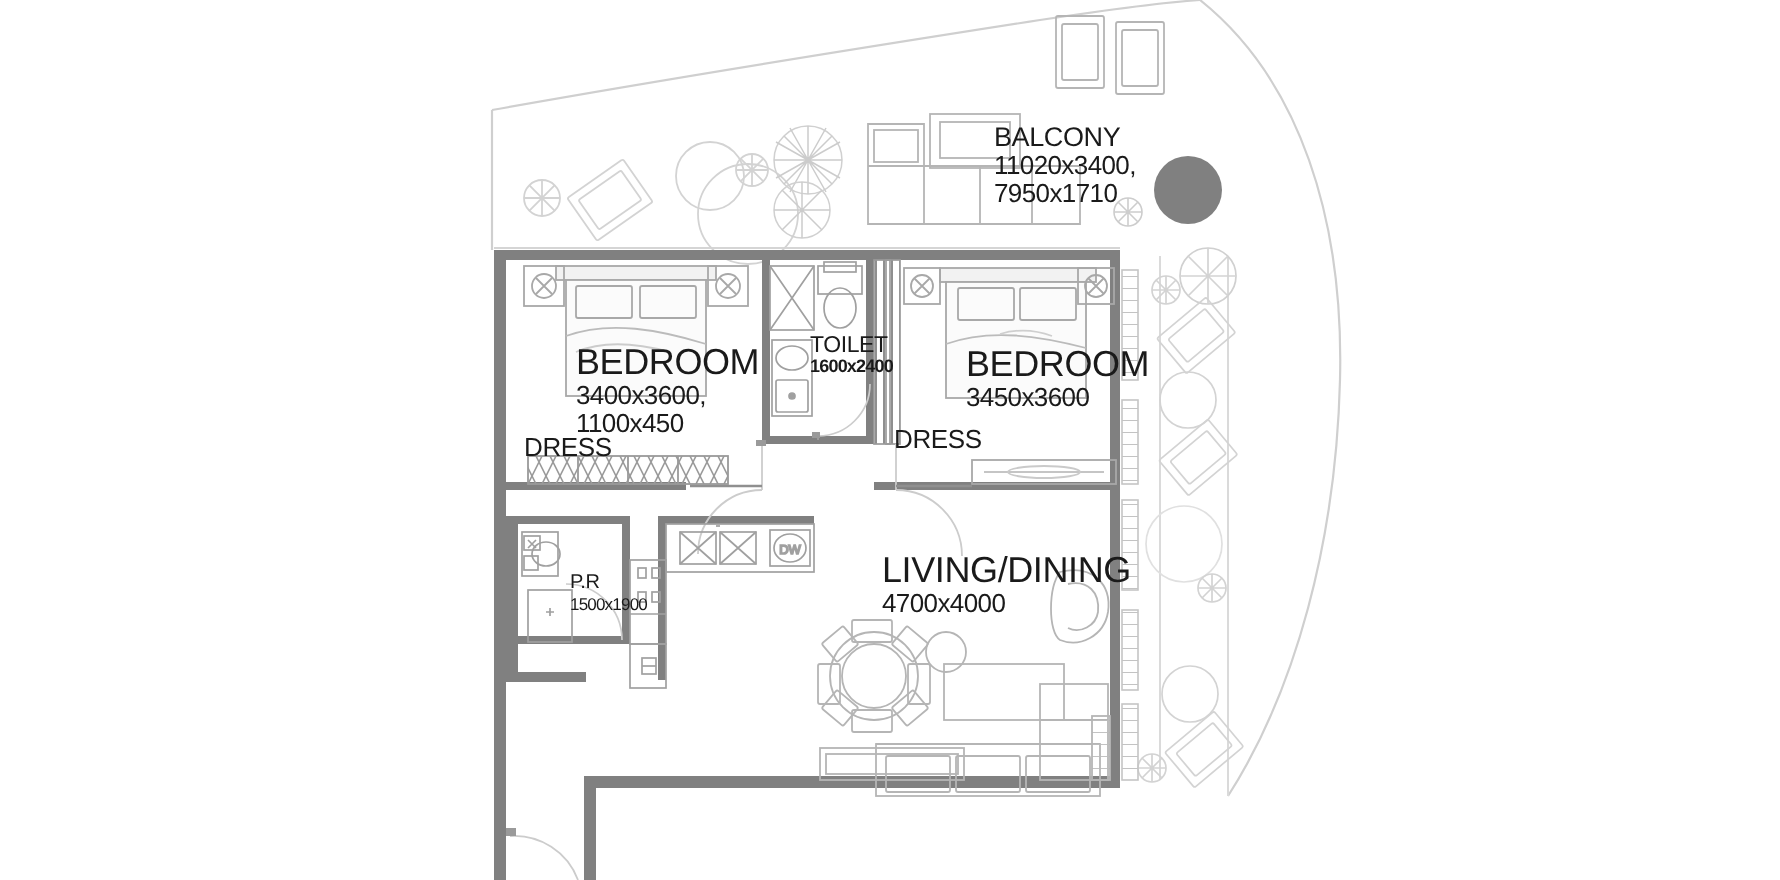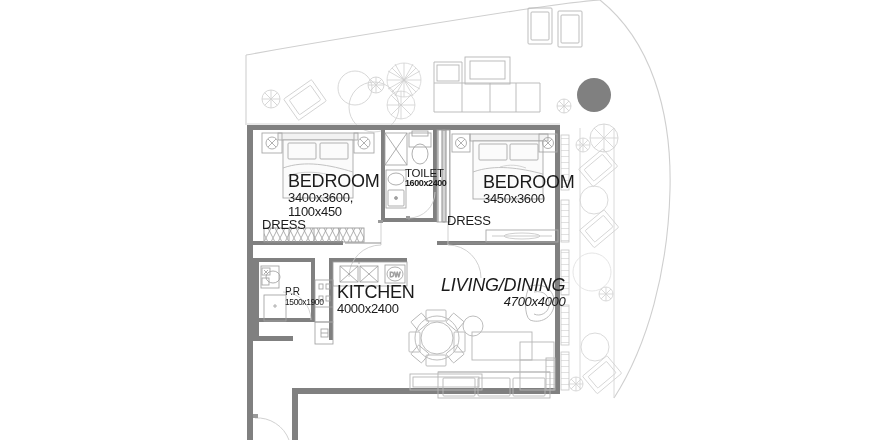--- a/index.html
+++ b/index.html
@@ -52,21 +52,21 @@
   .lbl-balcony .room-dim { font-size: 13px; text-align: left; }
   .lbl-bed-left { left: 288px; top: 172px; text-align: left; }
   .lbl-bed-right { left: 483px; top: 173px; text-align: left; }
   .lbl-toilet { left: 405px; top: 167px; text-align: left; }
   .lbl-toilet .room-name { font-size: 11.5px; }
   .lbl-toilet .room-dim { font-size: 9px; letter-spacing: -0.4px; font-weight: bold; }
   .lbl-pr { left: 285px; top: 287px; text-align: left; }
   .lbl-pr .room-name { font-size: 10px; }
   .lbl-pr .room-dim { font-size: 8.5px; letter-spacing: -0.4px; }
   .lbl-kitchen { left: 337px; top: 283px; text-align: left; }
-  .lbl-living { left: 441px; top: 276px; text-align: right; font-style: italic; }
+  .lbl-living { left: 441px; top: 276px; text-align: left; }
   .lbl-dress-left { left: 262px; top: 215px; }
   .lbl-dress-right { left: 447px; top: 211px; }
   .dress-text { font-size: 13px; letter-spacing: -0.2px; }
 </style>
 </head>
 <body>
 
 <div id="plan-root">
 
   <svg id="floorplan" viewBox="0 0 890 440">
@@ -449,20 +449,25 @@
       <rect x="406" y="216" width="4" height="3"></rect>
     </g>
 
     <g stroke="#8f8f8f" fill="none" stroke-width="1.2">
       <line x1="345" y1="243" x2="381" y2="243"></line>
       <line x1="448" y1="243" x2="486" y2="243"></line>
     </g>
 
   </svg>
 
+  <div class="room-label lbl-balcony">
+    <span class="room-name">BALCONY</span>
+    <span class="room-dim">11020x3400,</span>
+    <span class="room-dim">7950x1710</span>
+  </div>
 
   <div class="room-label lbl-bed-left">
     <span class="room-name">BEDROOM</span>
     <span class="room-dim">3400x3600,</span>
     <span class="room-dim">1100x450</span>
   </div>
 
   <div class="room-label lbl-bed-right">
     <span class="room-name">BEDROOM</span>
     <span class="room-dim">3450x3600</span>
@@ -471,24 +476,20 @@
   <div class="room-label lbl-toilet">
     <span class="room-name">TOILET</span>
     <span class="room-dim">1600x2400</span>
   </div>
 
   <div class="room-label lbl-pr">
     <span class="room-name">P.R</span>
     <span class="room-dim">1500x1900</span>
   </div>
 
-  <div class="room-label lbl-kitchen">
-    <span class="room-name">KITCHEN</span>
-    <span class="room-dim">4000x2400</span>
-  </div>
 
   <div class="room-label lbl-living">
     <span class="room-name">LIVING/DINING</span>
     <span class="room-dim">4700x4000</span>
   </div>
 
   <div class="room-label lbl-dress-left">
     <span class="dress-text">DRESS</span>
   </div>
 

